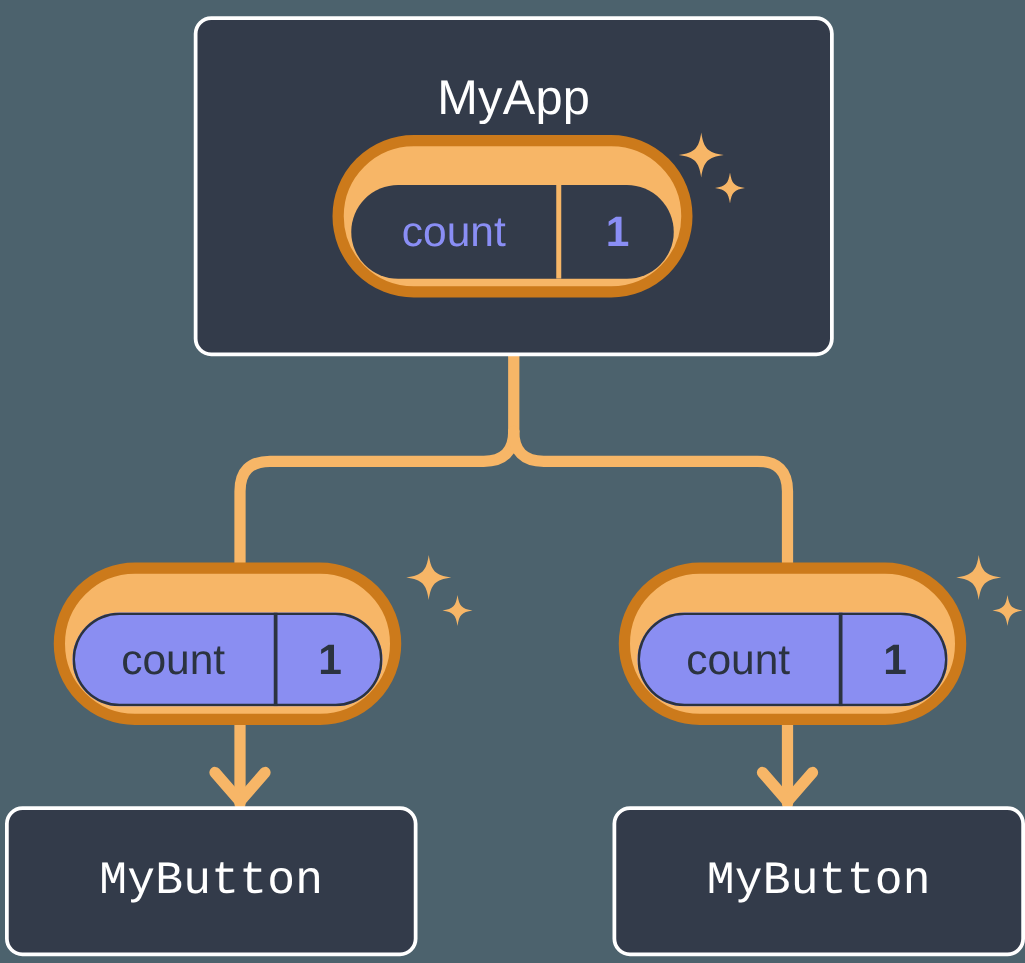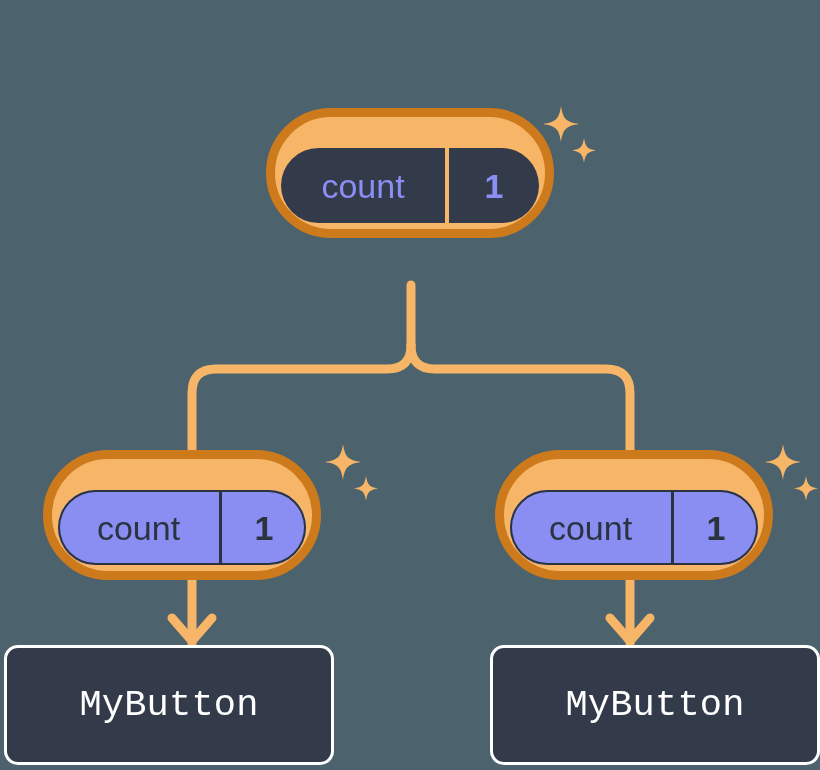--- a/index.html
+++ b/index.html
@@ -150,20 +150,23 @@
 
       <path d="M192,580 L192,643"></path>
       <path d="M630,580 L630,643"></path>
     </g>
     <g fill="none" stroke="#f7b667" stroke-width="9" stroke-linecap="round" stroke-linejoin="round">
       <polyline points="172,618 192,641 212,618"></polyline>
       <polyline points="610,618 630,641 650,618"></polyline>
     </g>
   </svg>
 
+  <div class="card" id="card-myapp">
+    <div class="card-title">MyApp</div>
+  </div>
 
   <div class="pill" id="pill-myapp">
     <div class="pill-inner">
       <span class="pill-cell pill-key">count</span>
       <span class="pill-cell pill-val">1</span>
     </div>
   </div>
 
   <svg class="sparkle-group" id="sparkles-myapp" width="70" height="70" viewBox="0 0 70 70" aria-hidden="true">
     <path d="M25,4 C27,17 30,20 43,22 C30,24 27,27 25,40 C23,27 20,24 7,22 C20,20 23,17 25,4 Z" fill="#f7b667"></path>

